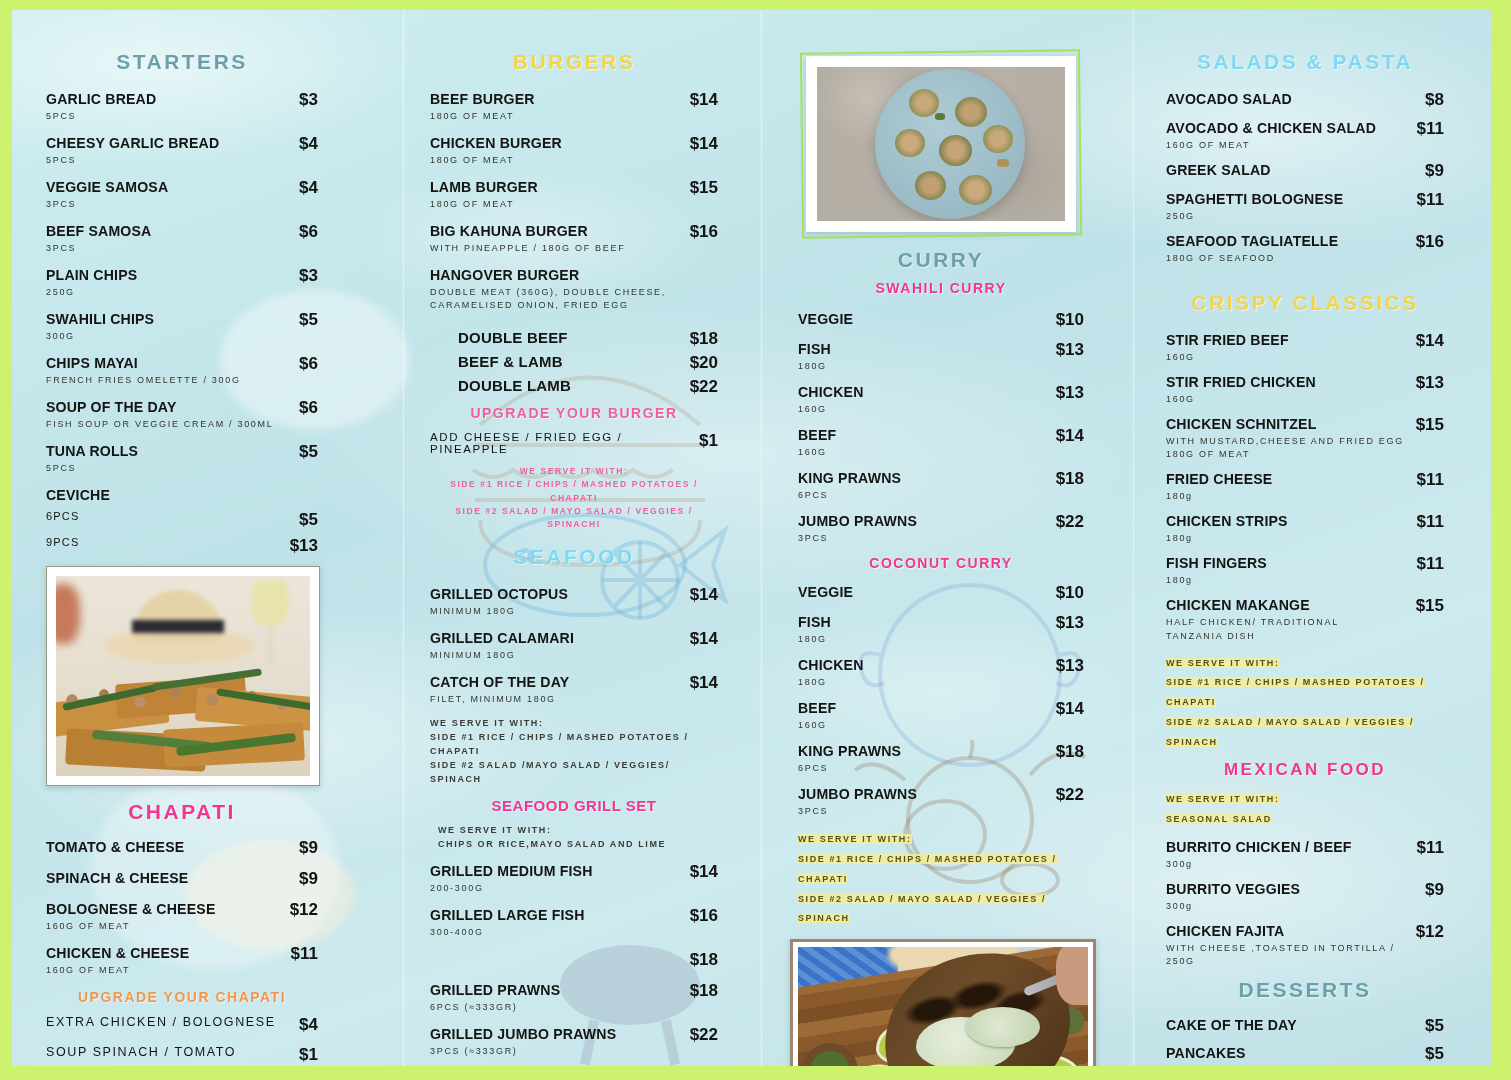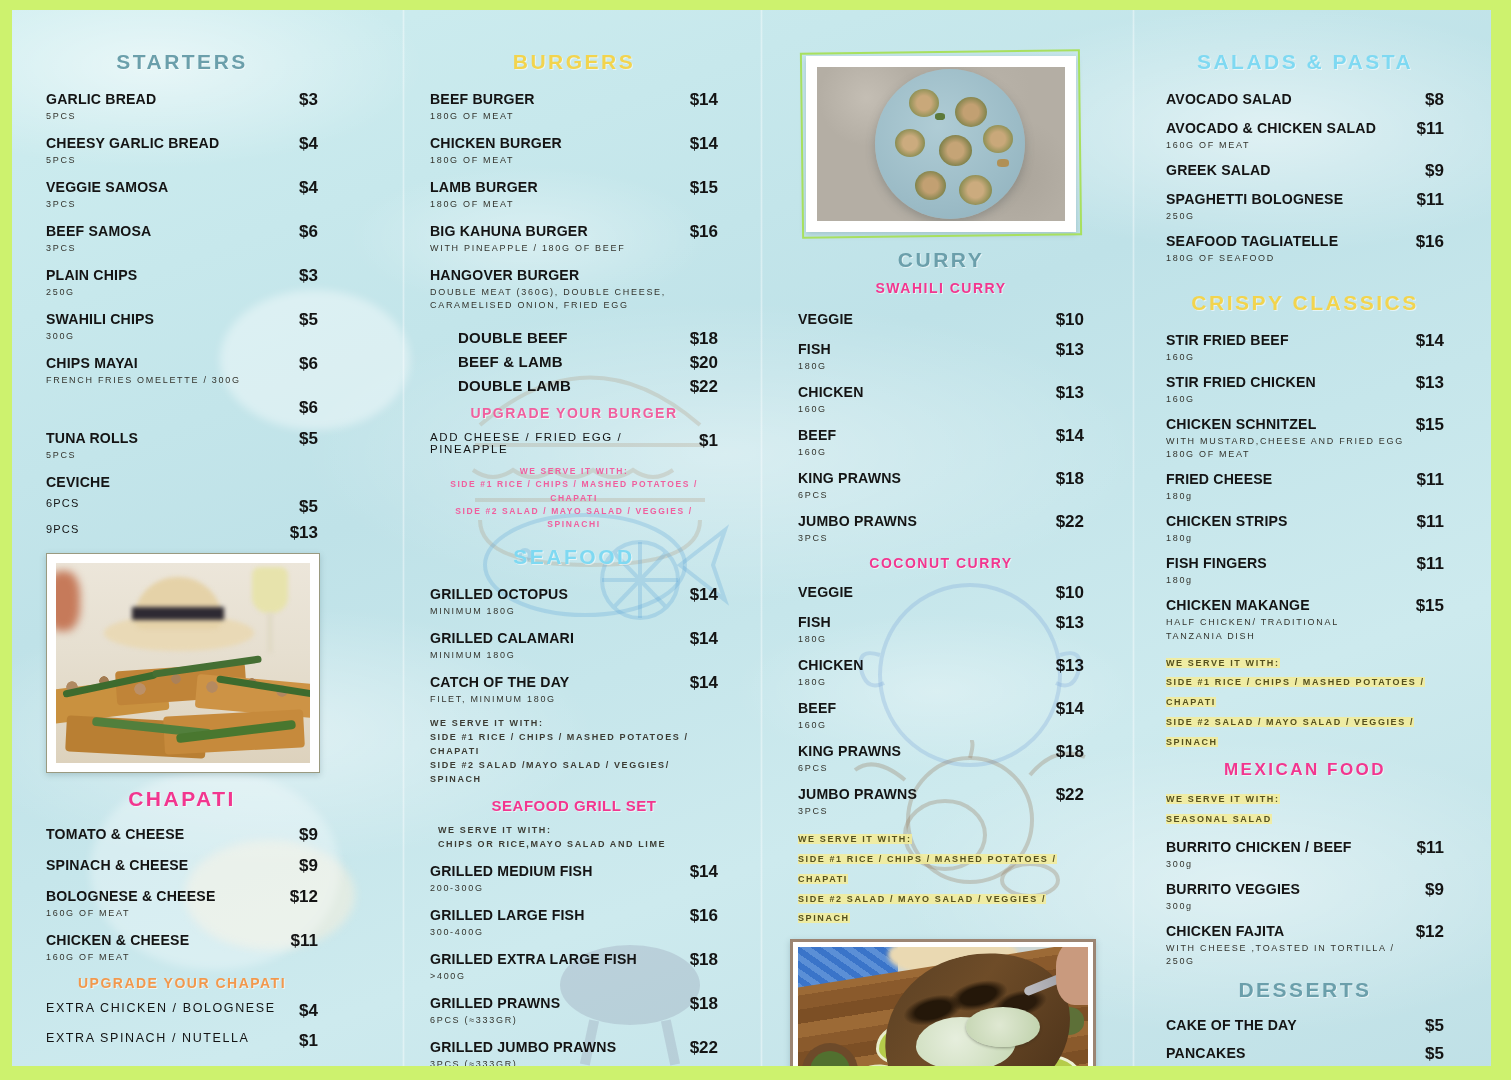--- a/index.html
+++ b/index.html
@@ -190,20 +190,24 @@
 
         <div class="row">
           <div class="nm">
             <span class="item-name">CHIPS MAYAI</span>
             <span class="item-sub">FRENCH FRIES OMELETTE / 300G</span>
           </div>
           <span class="price">$6</span>
         </div>
 
         <div class="row">
+          <div class="nm">
+            <span class="item-name">SOUP OF THE DAY</span>
+            <span class="item-sub">FISH SOUP OR VEGGIE CREAM / 300ML</span>
+          </div>
           <span class="price">$6</span>
         </div>
 
         <div class="row">
           <div class="nm">
             <span class="item-name">TUNA ROLLS</span>
             <span class="item-sub">5PCS</span>
           </div>
           <span class="price">$5</span>
         </div>
@@ -290,21 +294,21 @@
       </div>
     <div class="upgrade orange">UPGRADE YOUR CHAPATI</div>
     <div>
 
         <div class="extra-row">
           <span class="extra-name">EXTRA CHICKEN / BOLOGNESE</span>
           <span class="price">$4</span>
         </div>
 
         <div class="extra-row">
-          <span class="extra-name">EXTRA SPINACH / NUTELLA</span>
+          <span class="extra-name">SOUP SPINACH / TOMATO</span>
           <span class="price">$1</span>
         </div>
       </div>
   </section>
 
   <section class="col" id="col2">
     <h2 class="sec-title yellow">BURGERS</h2>
     <div>
 
         <div class="row">
@@ -417,24 +421,20 @@
         <div class="row">
           <div class="nm">
             <span class="item-name">GRILLED LARGE FISH</span>
             <span class="item-sub">300-400G</span>
           </div>
 
           <span class="price">$16</span>
         </div>
 
         <div class="row">
-          <div class="nm">
-            <span class="item-name">GRILLED EXTRA LARGE FISH</span>
-            <span class="item-sub">&gt;400G</span>
-          </div>
 
           <span class="price">$18</span>
         </div>
 
         <div class="row">
           <div class="nm">
             <span class="item-name">GRILLED PRAWNS</span>
             <span class="item-sub">6PCS (≈333GR)</span>
           </div>
 

